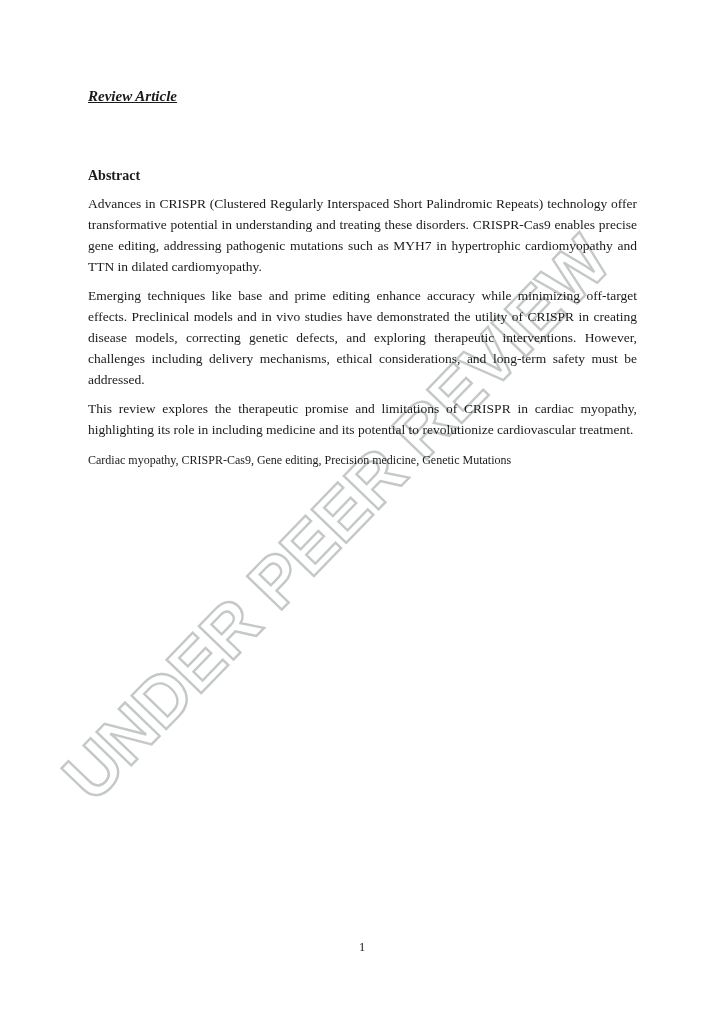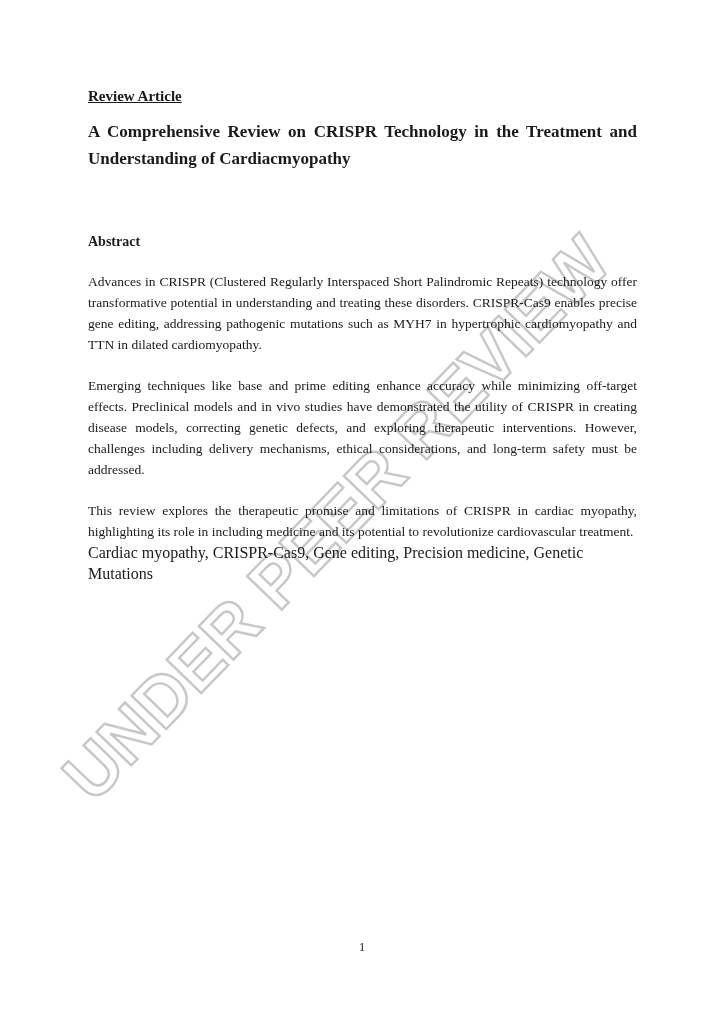--- a/index.html
+++ b/index.html
@@ -33,20 +33,21 @@
     left: 88px;
     right: 87px;
     top: 0;
     z-index: 1;
     color: #1a1a1a;
   }
   .type-label {
     margin-top: 86px;
     font-size: 15px;
     font-weight: bold;
+    font-style: italic;
     text-decoration: underline;
     line-height: 20px;
   }
   .article-title {
     margin-top: 12px;
     font-size: 17px;
     font-weight: bold;
     line-height: 27px;
     text-align: justify;
   }
@@ -54,26 +55,27 @@
     font-size: 14px;
     font-weight: bold;
     line-height: 19px;
   }
   .abstract-heading { margin-top: 60px; }
   .keywords-heading { margin-top: 26px; }
   .para {
     font-size: 13.5px;
     line-height: 21px;
     text-align: justify;
-    margin-top: 20px;
+    margin-top: 8px;
   }
   .para.first { margin-top: 9px; }
   .keywords-text {
-    font-size: 16px;
+    font-size: 12px;
     line-height: 21px;
+    margin-top: 10px;
   }
   
   .page-number {
     position: absolute;
     top: 940px;
     left: 0;
     width: 100%;
     text-align: center;
     font-size: 12.5px;
     color: #1a1a1a;
@@ -86,21 +88,20 @@
 <div class="page">
 
   <svg class="watermark" viewBox="0 0 800 120" xmlns="http://www.w3.org/2000/svg">
     <text x="400" y="86" text-anchor="middle" font-family="Liberation Sans, DejaVu Sans, sans-serif" font-size="70" font-weight="bold" fill="none" stroke-width="2.4" textLength="750" lengthAdjust="spacingAndGlyphs" stroke="#c5c8c8">UNDER PEER REVIEW</text>
   </svg>
 
   <div class="content">
 
     <div class="type-label">Review Article</div>
 
-    <h1 class="article-title">A Comprehensive Review on CRISPR Technology in the Treatment and Understanding of Cardiacmyopathy</h1>
 
     <h2 class="section-heading abstract-heading">Abstract</h2>
 
 
     <p class="para">Advances in CRISPR (Clustered Regularly Interspaced Short Palindromic Repeats) technology offer transformative potential in understanding and treating these disorders. CRISPR-Cas9 enables precise gene editing, addressing pathogenic mutations such as MYH7 in hypertrophic cardiomyopathy and TTN in dilated cardiomyopathy.</p>
 
     <p class="para">Emerging techniques like base and prime editing enhance accuracy while minimizing off-target effects. Preclinical models and in vivo studies have demonstrated the utility of CRISPR in creating disease models, correcting genetic defects, and exploring therapeutic interventions. However, challenges including delivery mechanisms, ethical considerations, and long-term safety must be addressed.</p>
 
     <p class="para">This review explores the therapeutic promise and limitations of CRISPR in cardiac myopathy, highlighting its role in including medicine and its potential to revolutionize cardiovascular treatment.</p>
 

